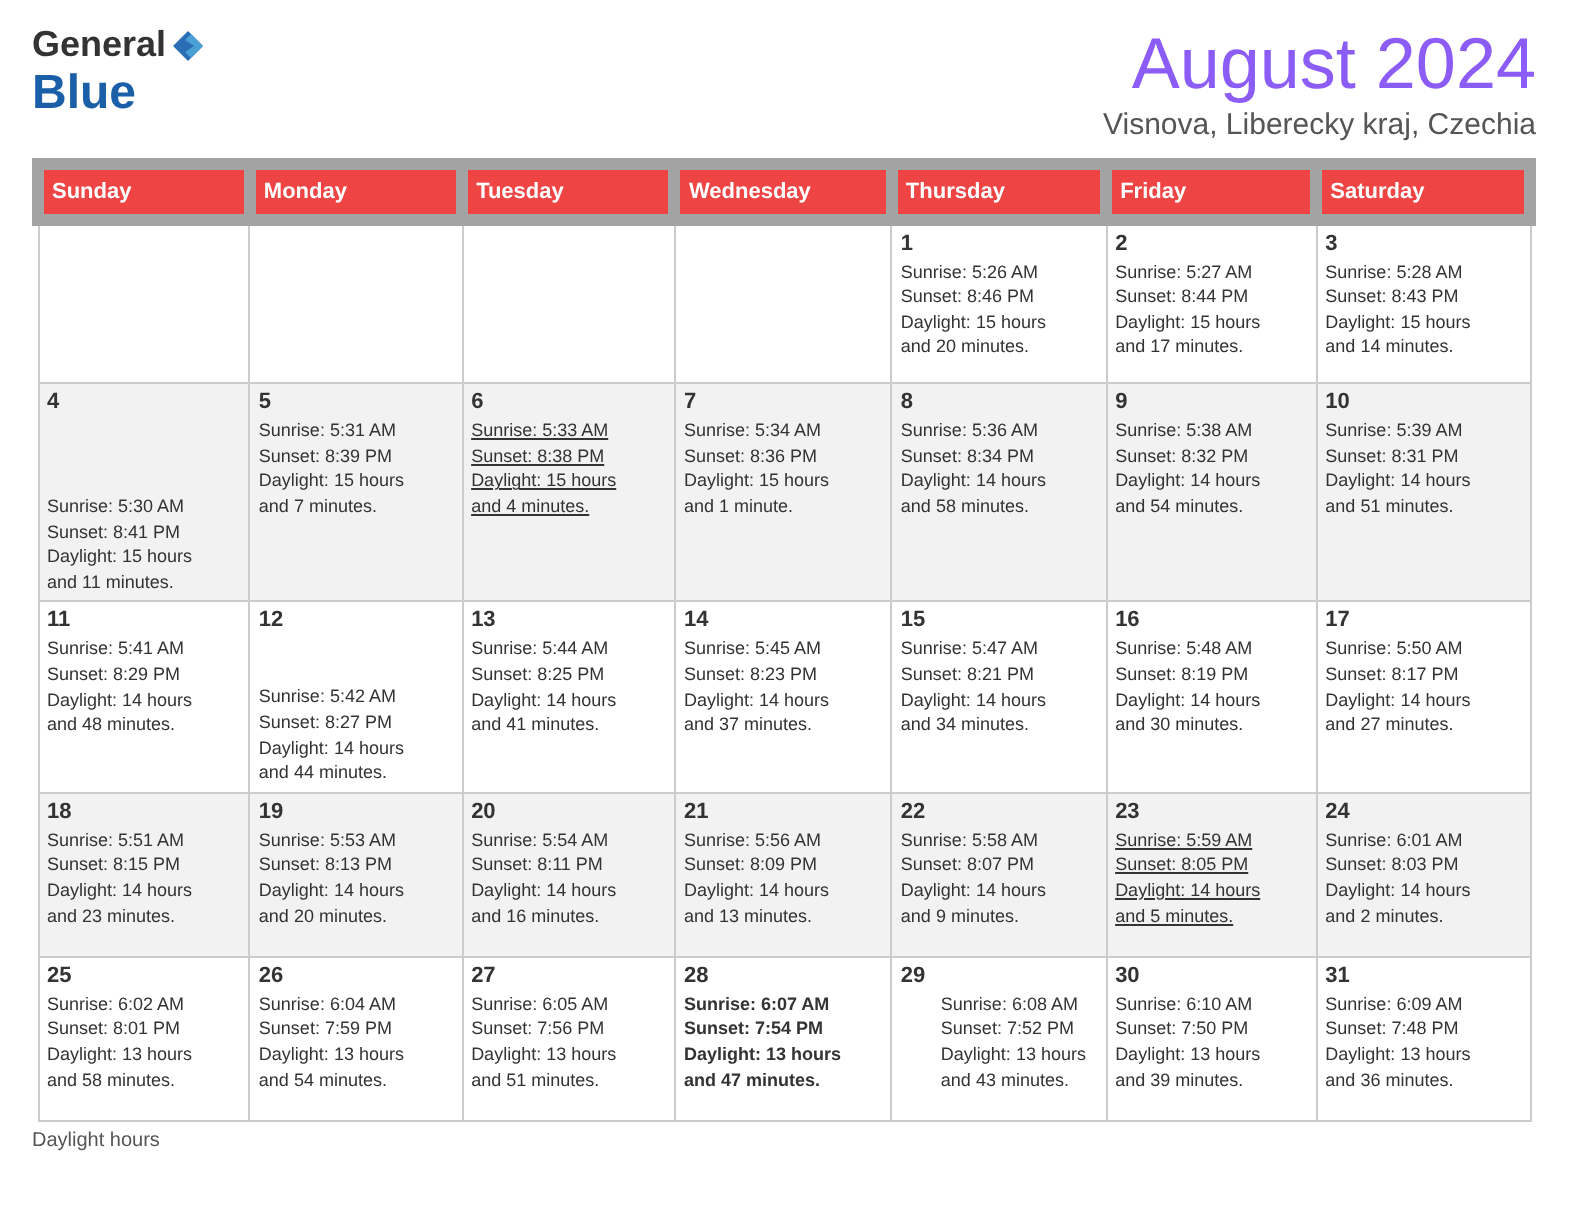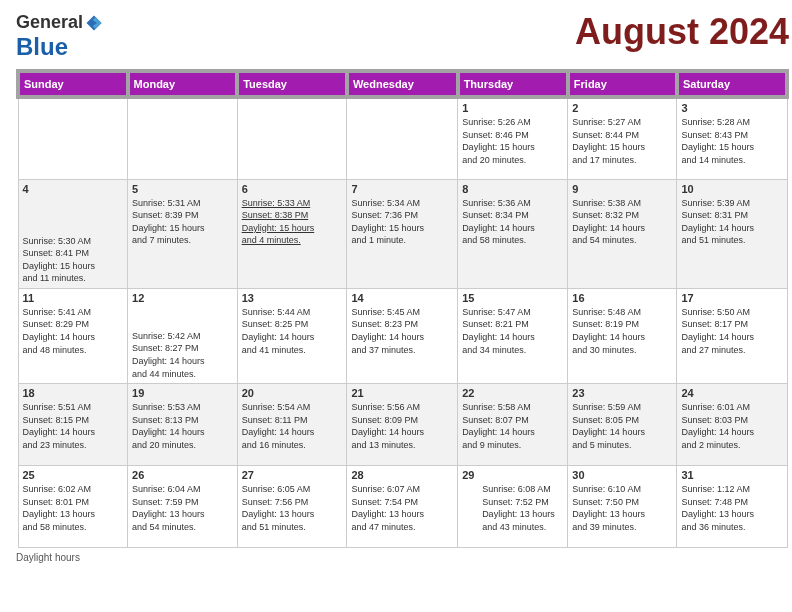--- a/index.html
+++ b/index.html
@@ -7,21 +7,21 @@
       font-family: Arial, sans-serif;
       background: #fff;
       width: 792px;
       height: 612px;
       overflow: hidden;
     }
     .page {
       width: 792px;
       height: 612px;
       background: #fff;
-      padding: 12px 3px 8px 16px;
+      padding: 12px 24px 8px 16px;
     }
     .header {
       display: flex;
       justify-content: space-between;
       align-items: flex-start;
       margin-bottom: 8px;
     }
     .logo {
       display: flex;
       flex-direction: column;
@@ -44,42 +44,42 @@
     .logo-icon {
       width: 18px;
       height: 18px;
       margin-left: 2px;
     }
     .title-section {
       text-align: right;
     }
     .month-title {
       font-size: 36px;
-      font-weight: bold;
-      color: #7f1d1d;
+      font-weight: normal;
+      color: #8b5cf6;
       line-height: 1.1;
     }
     .subtitle {
       font-size: 15px;
       color: #555;
       margin-top: 2px;
     }
     .calendar {
       width: 100%;
       border-collapse: collapse;
       font-size: 10px;
     }
     .calendar th {
-      background: #a21caf;
+      background: #ef4444;
       color: #fff;
       padding: 5px 4px;
       text-align: left;
       font-size: 11px;
       font-weight: bold;
-      border: 4px solid #a3a3a3;
+      border: 6px solid #a3a3a3;
     }
     .calendar td {
       border: 1px solid #ccc;
       vertical-align: top;
       padding: 3px 4px;
       width: 113px;
       height: 82px;
       background: #fff;
     }
     .calendar tr:nth-child(even) td {
@@ -115,20 +115,21 @@
         <span class="logo-general">General</span>
         <svg class="logo-icon" viewBox="0 0 24 24">
           <polygon points="12,2 22,12 12,22 2,12" fill="#2a6db5"></polygon>
           <polygon points="14,4 22,12 14,20 10,16 16,12 10,8" fill="#4a9fd5"></polygon>
         </svg>
       </div>
       <span class="logo-blue">Blue</span>
     </div>
     <div class="title-section">
       <div class="month-title">August 2024</div>
+      <div class="subtitle">Visnova, Liberecky kraj, Czechia</div>
     </div>
   </div>
 
   <table class="calendar">
     <thead>
       <tr>
       <th>Sunday</th>
           <th>Monday</th>
           <th>Tuesday</th>
           <th>Wednesday</th>
@@ -183,21 +184,21 @@
           <td>
             <div class="day-number">6</div>
             <div class="day-info" style="white-space: pre-line; text-decoration: underline;">Sunrise: 5:33 AM
 Sunset: 8:38 PM
 Daylight: 15 hours
 and 4 minutes.</div>
           </td>
           <td>
             <div class="day-number">7</div>
             <div class="day-info" style="white-space: pre-line;">Sunrise: 5:34 AM
-Sunset: 7:36 PM
+Sunset: 8:36 PM
 Daylight: 15 hours
 and 1 minute.</div>
           </td>
           <td>
             <div class="day-number">8</div>
             <div class="day-info" style="white-space: pre-line;">Sunrise: 5:36 AM
 Sunset: 8:34 PM
 Daylight: 14 hours
 and 58 minutes.</div>
           </td>
@@ -298,21 +299,21 @@
           </td>
           <td>
             <div class="day-number">22</div>
             <div class="day-info" style="white-space: pre-line;">Sunrise: 5:58 AM
 Sunset: 8:07 PM
 Daylight: 14 hours
 and 9 minutes.</div>
           </td>
           <td>
             <div class="day-number">23</div>
-            <div class="day-info" style="white-space: pre-line;">Sunrise: 5:59 AM
+            <div class="day-info" style="white-space: pre-line; text-decoration: underline;">Sunrise: 5:59 AM
 Sunset: 8:05 PM
 Daylight: 14 hours
 and 5 minutes.</div>
           </td>
           <td>
             <div class="day-number">24</div>
             <div class="day-info" style="white-space: pre-line;">Sunrise: 6:01 AM
 Sunset: 8:03 PM
 Daylight: 14 hours
 and 2 minutes.</div>
@@ -335,42 +336,42 @@
           </td>
           <td>
             <div class="day-number">27</div>
             <div class="day-info" style="white-space: pre-line;">Sunrise: 6:05 AM
 Sunset: 7:56 PM
 Daylight: 13 hours
 and 51 minutes.</div>
           </td>
           <td>
             <div class="day-number">28</div>
-            <div class="day-info" style="white-space: pre-line;">Sunrise: 6:07 AM
+            <div class="day-info" style="white-space: pre-line; font-weight: bold;">Sunrise: 6:07 AM
 Sunset: 7:54 PM
 Daylight: 13 hours
 and 47 minutes.</div>
           </td>
           <td>
             <div class="day-number">29</div>
             <div class="day-info" style="white-space: pre-line; margin-left: 20px;">Sunrise: 6:08 AM
 Sunset: 7:52 PM
 Daylight: 13 hours
 and 43 minutes.</div>
           </td>
           <td>
             <div class="day-number">30</div>
             <div class="day-info" style="white-space: pre-line;">Sunrise: 6:10 AM
 Sunset: 7:50 PM
 Daylight: 13 hours
 and 39 minutes.</div>
           </td>
           <td>
             <div class="day-number">31</div>
-            <div class="day-info" style="white-space: pre-line;">Sunrise: 1:12 AM
+            <div class="day-info" style="white-space: pre-line;">Sunrise: 6:09 AM
 Sunset: 7:48 PM
 Daylight: 13 hours
 and 36 minutes.</div>
           </td>
         </tr>
       </tbody>
   </table>
 
   <div class="footer">
     <span>Daylight hours</span>

